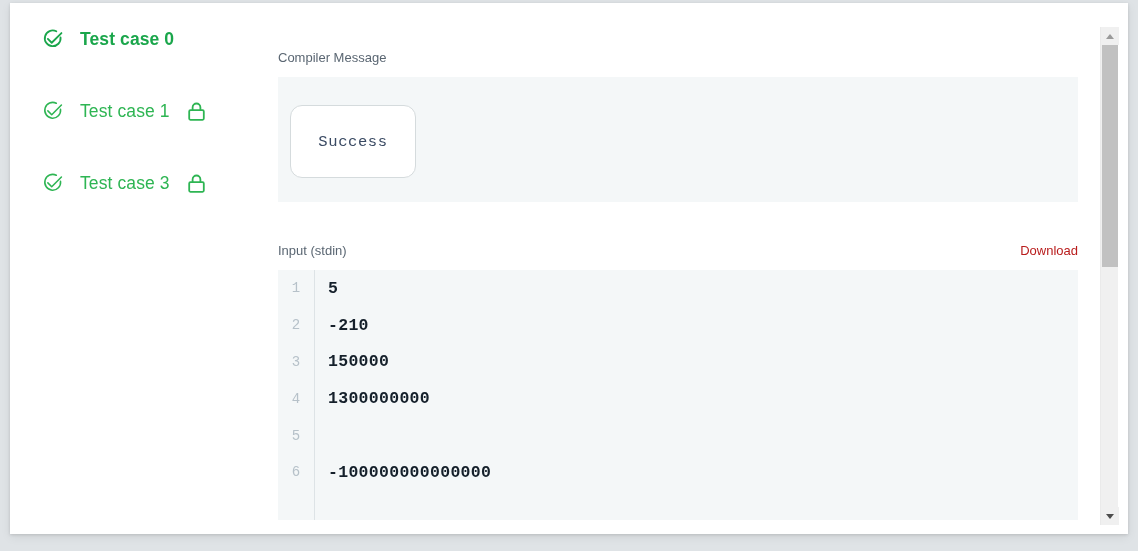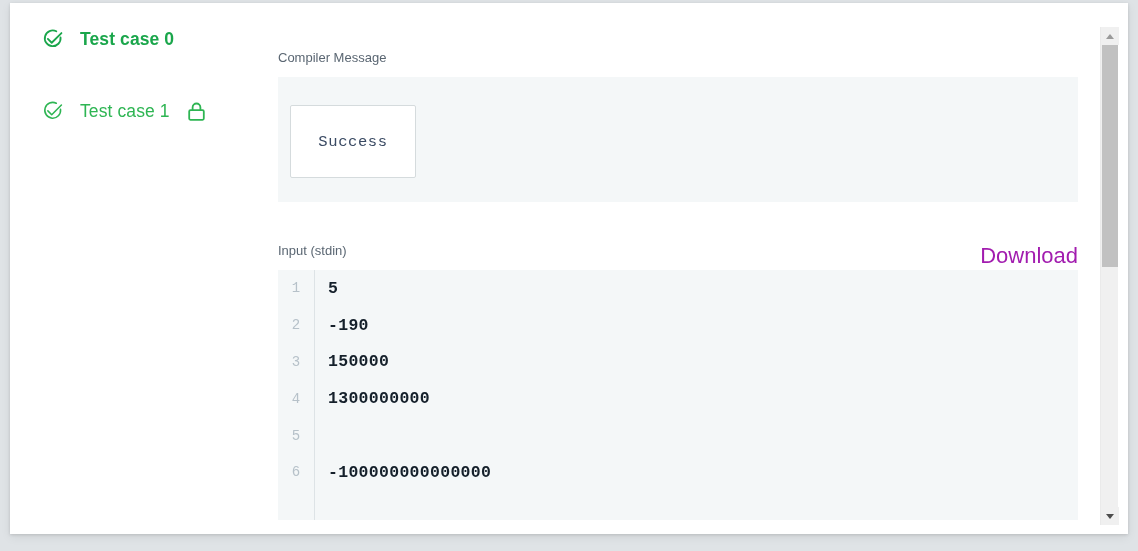--- a/index.html
+++ b/index.html
@@ -89,37 +89,37 @@
     width: 800px;
     height: 125px;
     background: #f4f7f8;
   }
   .success-chip {
     position: absolute;
     left: 12px; top: 28px;
     width: 126px; height: 73px;
     background: #ffffff;
     border: 1px solid #d5dbdd;
-    border-radius: 2px;
+    border-radius: 12px;
     display: flex;
     align-items: center;
     justify-content: center;
     font-family: "Liberation Mono", monospace;
     font-size: 15.5px;
     color: #3a4a63;
     letter-spacing: 0.6px;
   }
 
   #input-label { position: absolute; left: 0; top: 227px; }
 
   .download-link {
     position: absolute;
     right: 0; top: 226px;
-    font-size: 22px;
-    color: #a21caf;
+    font-size: 13px;
+    color: #b91c1c;
     cursor: pointer;
     text-decoration: none;
     white-space: nowrap;
   }
 
   .code-box {
     position: absolute;
     left: 0; top: 253px;
     width: 800px;
     height: 250px;
@@ -214,20 +214,31 @@
           <path d="M21.2 5.5 L10.6 16.1 L6.4 11.9" fill="none" stroke="#2eb553" stroke-width="1.7" stroke-linecap="round" stroke-linejoin="round"></path>
           <path d="M20.2 10.2 A8.6 8.6 0 1 1 15.6 3.6" fill="none" stroke="#2eb553" stroke-width="1.7" stroke-linecap="round"></path>
         </svg>
         <span class="tc-label">Test case 1</span>
         <svg class="tc-lock" viewBox="0 0 17 19">
           <rect x="1.2" y="8.2" width="14.6" height="9.6" rx="1.2" fill="none" stroke="#2eb553" stroke-width="1.8"></rect>
           <path d="M4.6 8.2 V5.4 A3.9 3.9 0 0 1 12.4 5.4 V8.2" fill="none" stroke="#2eb553" stroke-width="1.8"></path>
         </svg>
       </div>
 
+      <div class="testcase-row">
+        <svg class="tc-check" viewBox="0 0 24 24">
+          <path d="M21.2 5.5 L10.6 16.1 L6.4 11.9" fill="none" stroke="#2eb553" stroke-width="1.7" stroke-linecap="round" stroke-linejoin="round"></path>
+          <path d="M20.2 10.2 A8.6 8.6 0 1 1 15.6 3.6" fill="none" stroke="#2eb553" stroke-width="1.7" stroke-linecap="round"></path>
+        </svg>
+        <span class="tc-label">Test case 3</span>
+        <svg class="tc-lock" viewBox="0 0 17 19">
+          <rect x="1.2" y="8.2" width="14.6" height="9.6" rx="1.2" fill="none" stroke="#2eb553" stroke-width="1.8"></rect>
+          <path d="M4.6 8.2 V5.4 A3.9 3.9 0 0 1 12.4 5.4 V8.2" fill="none" stroke="#2eb553" stroke-width="1.8"></path>
+        </svg>
+      </div>
 
     </div>
 
     <div class="detail">
 
       <div class="section-label" id="compiler-label">Compiler Message</div>
 
       <div class="compiler-box">
         <div class="success-chip">Success</div>
       </div>
@@ -238,21 +249,21 @@
 
       <div class="code-box">
         <div class="code-gutter-line"></div>
 
         <div class="code-line">
           <span class="ln">1</span>
           <span class="code-text">5</span>
         </div>
         <div class="code-line">
           <span class="ln">2</span>
-          <span class="code-text">-190</span>
+          <span class="code-text">-210</span>
         </div>
         <div class="code-line">
           <span class="ln">3</span>
           <span class="code-text">150000</span>
         </div>
         <div class="code-line">
           <span class="ln">4</span>
           <span class="code-text">1300000000</span>
         </div>
         <div class="code-line">

